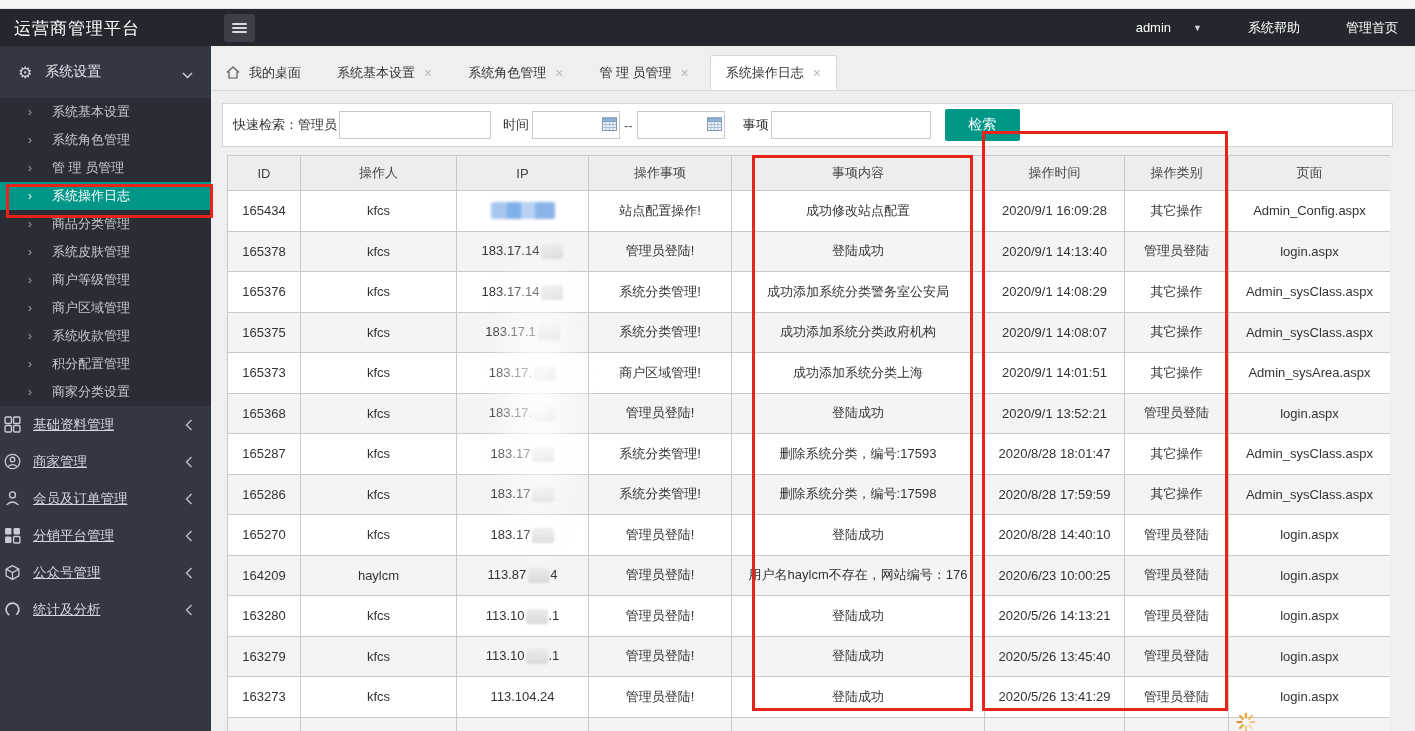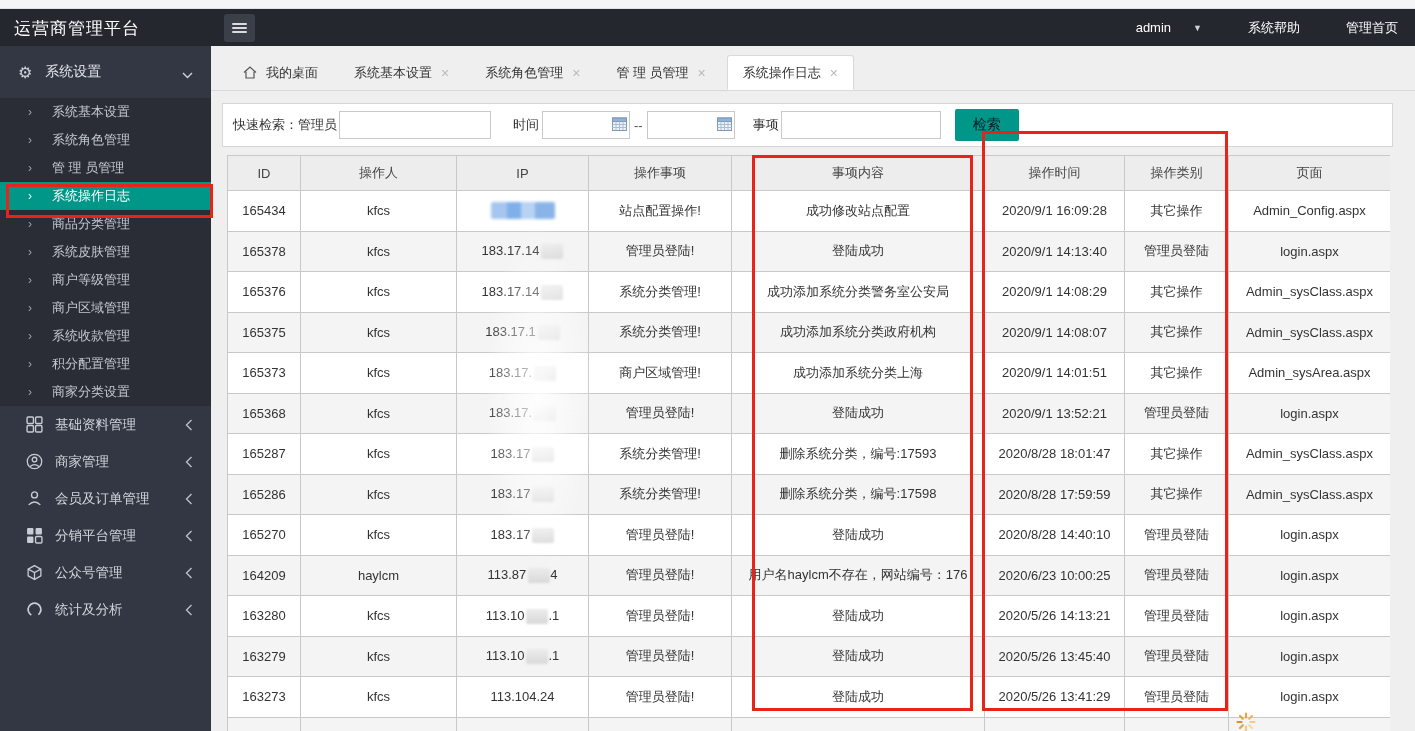--- a/index.html
+++ b/index.html
@@ -24,43 +24,43 @@
   
   .sidebar{position:absolute;left:0;top:46px;width:211px;height:685px;background:#333743;}
   .side-parent{height:52px;display:flex;align-items:center;padding-left:18px;color:#e1e4e9;font-size:14px;cursor:pointer;position:relative;}
   .side-parent .gear{font-size:16px;color:#ccd0d7;margin-right:13px;}
   .side-parent .chev{position:absolute;right:18px;top:20px;}
   .side-sub{background:#2a2d36;}
   .side-sub-item{height:28px;display:flex;align-items:center;padding-left:28px;color:#c3c8d0;font-size:13px;cursor:pointer;}
   .side-sub-item .arrow{width:24px;font-size:12px;color:#99a0aa;}
   .side-sub-item.active{background:#009688;color:#ffffff;}
   .side-sub-item.active .arrow{color:#eafaf7;}
-  .side-group{height:37px;display:flex;align-items:center;padding-left:26px;color:#d2d6dd;font-size:13.5px;cursor:pointer;position:relative;}
+  .side-group{height:37px;display:flex;align-items:center;padding-left:4px;color:#d2d6dd;font-size:13.5px;cursor:pointer;position:relative;text-decoration:underline;}
   .side-group .gicon{width:17px;height:17px;margin-right:12px;display:inline-flex;}
   .side-group .chev{position:absolute;right:18px;top:13px;}
   
   .tab-bar{position:absolute;left:211px;top:55px;width:1204px;height:36px;border-bottom:1px solid #d9d9d9;
-    display:flex;align-items:flex-end;padding-left:17px;}
+    display:flex;align-items:flex-end;}
   .tab{height:35px;display:flex;align-items:center;gap:9px;padding:0 15px;font-size:13px;color:#333;cursor:pointer;margin-right:6px;white-space:nowrap;}
   .tab .home{display:inline-flex;}
   .tab .close{color:#b9b9b9;font-size:14px;line-height:1;cursor:pointer;}
   .tab.active{background:#fff;border:1px solid #d9d9d9;border-bottom:1px solid #fff;border-radius:3px 3px 0 0;}
   
   .search-panel{position:absolute;left:222px;top:103px;width:1171px;height:44px;background:#fff;border:1px solid #d6d6d6;
     display:flex;align-items:center;padding-left:10px;font-size:13px;color:#333;}
   .search-panel input{border:1px solid #c9c9c9;height:28px;font-size:13px;padding:0 5px;outline:none;background:#fff;}
   .inp-admin{width:152px;margin-left:2px;}
-  .lbl-time{margin-left:22px;margin-right:3px;}
+  .lbl-time{margin-left:12px;margin-right:3px;}
   .datewrap{position:relative;width:88px;height:28px;}
   .datewrap input{width:88px;padding-right:20px;}
   .cal{position:absolute;right:3px;top:6px;width:15px;height:14px;}
   .sep{margin:0 4px;color:#555;}
   .lbl-item{margin-left:18px;margin-right:2px;}
   .inp-item{width:160px;}
-  .btn-search{margin-left:14px;width:64px;height:32px;background:#009688;color:#0f172a;border:none;border-radius:2px;font-size:14px;cursor:pointer;font-family:Liberation Sans, sans-serif;}
+  .btn-search{margin-left:14px;width:75px;height:32px;background:#009688;color:#ffffff;border:none;border-radius:2px;font-size:14px;cursor:pointer;font-family:Liberation Sans, sans-serif;}
   
   .table-wrap{position:absolute;left:227px;top:155px;width:1163px;height:576px;overflow:hidden;background:#fff;}
   table{border-collapse:collapse;width:1163px;table-layout:fixed;}
   th{height:35px;background:#ededed;border:1px solid #c9c9c9;font-weight:normal;font-size:13px;color:#444;}
   td{border:1px solid #c9c9c9;text-align:center;font-size:13px;color:#333;background:#fff;overflow:hidden;white-space:nowrap;}
   tbody tr{height:40.5px;}
   tbody tr.alt td{background:#f4f4f4;}
   tbody tr.partial{height:40px;}
   tbody tr.partial td{background:#f4f4f4;}
   .redact{display:inline-block;width:22px;height:15px;border-radius:2px;vertical-align:middle;

